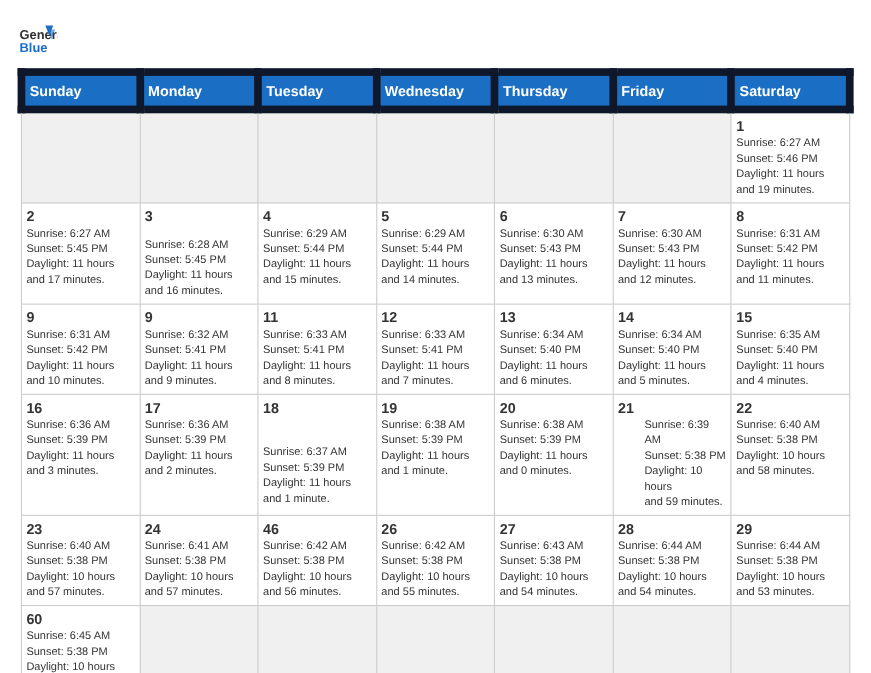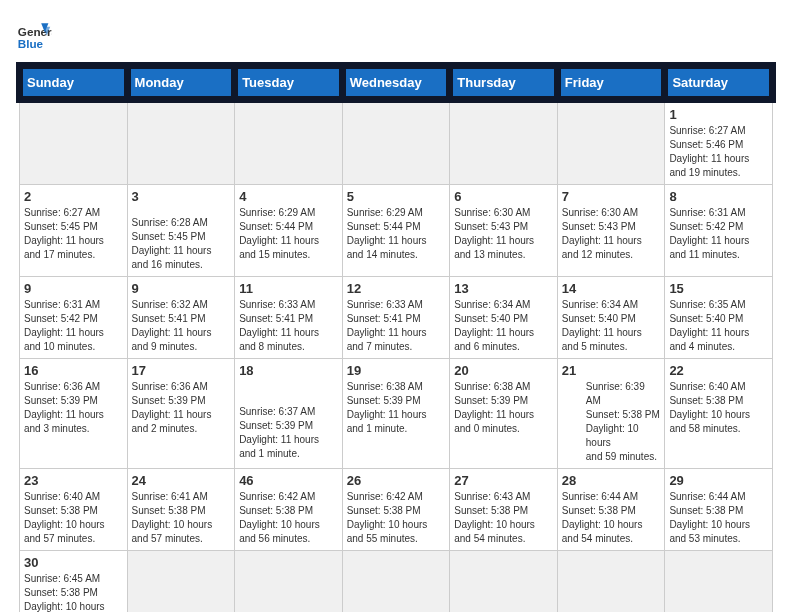--- a/index.html
+++ b/index.html
@@ -323,21 +323,21 @@
         <td>
           <span class="day-num">29</span>
           <div class="day-info" style="white-space: pre-line;">Sunrise: 6:44 AM
 Sunset: 5:38 PM
 Daylight: 10 hours
 and 53 minutes.</div>
         </td>
       </tr>
       <tr class="last-row">
         <td>
-          <span class="day-num">30</span>
+          <span class="day-num">60</span>
           <div class="day-info" style="white-space: pre-line;">Sunrise: 6:45 AM
 Sunset: 5:38 PM
 Daylight: 10 hours
 and 52 minutes.</div>
         </td>
         <td class="empty"></td>
         <td class="empty"></td>
         <td class="empty"></td>
         <td class="empty"></td>
         <td class="empty"></td>

